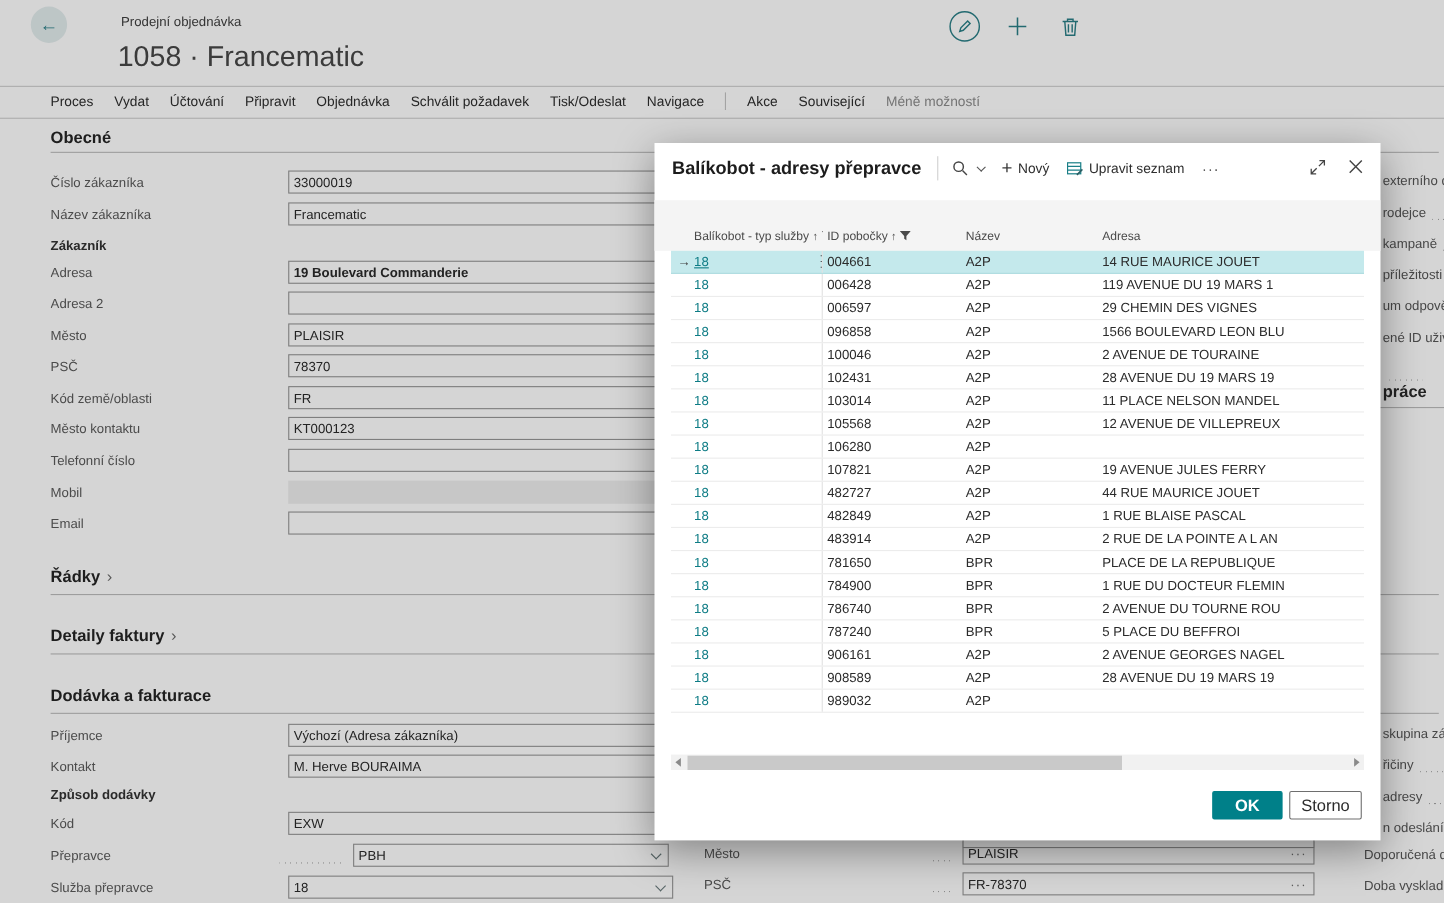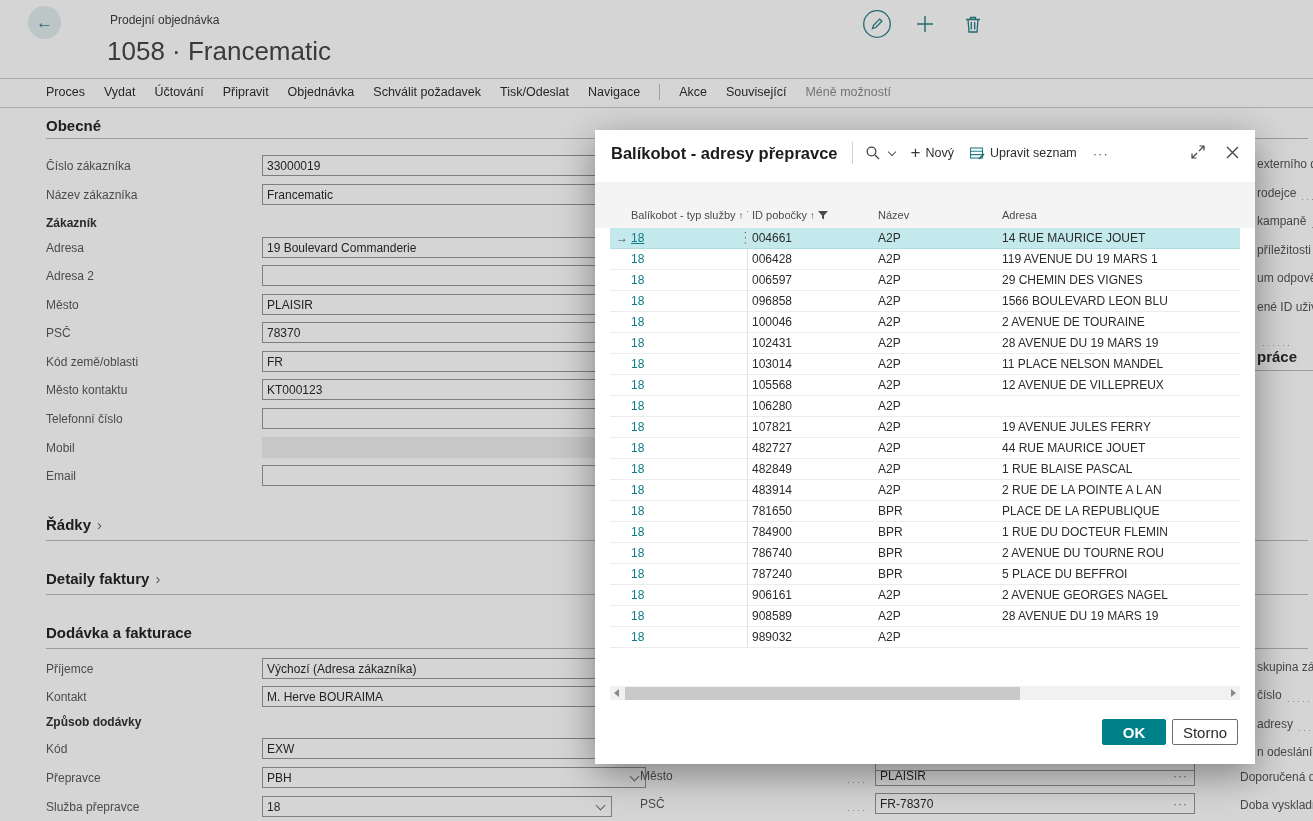--- a/index.html
+++ b/index.html
@@ -141,21 +141,21 @@
           <span class="leader"></span>
           <span class="fbox" style="width: 350px;">
             <span>Francematic</span>
             <span class="chev"></span>
           </span>
         </div>
         <div class="group-label" style="left: 46px; top: 216px;">Zákazník</div>
         <div class="fieldrow" style="left: 46px; top: 237px; width: 562px;">
           <span class="flabel" style="width: 200px;">Adresa</span>
           <span class="leader"></span>
-          <span class="fbox plain" style="width: 350px;">
+          <span class="fbox plain" style="width: 350px; font-weight: bold;">
             <span>19 Boulevard Commanderie</span>
           </span>
         </div>
         <div class="fieldrow" style="left: 46px; top: 265px; width: 562px;">
           <span class="flabel" style="width: 200px;">Adresa 2</span>
           <span class="leader"></span>
           <span class="fbox plain" style="width: 350px;">
             <span></span>
           </span>
         </div>
@@ -249,21 +249,21 @@
           <span class="flabel" style="width: 200px;">Kód</span>
           <span class="leader"></span>
           <span class="fbox" style="width: 350px;">
             <span>EXW</span>
             <span class="chev"></span>
           </span>
         </div>
         <div class="fieldrow" style="left: 46px; top: 767px; width: 562px;">
           <span class="flabel" style="width: 200px;">Přepravce</span>
           <span class="leader"></span>
-          <span class="fbox" style="width: 384px;">
+          <span class="fbox" style="width: 287px;">
             <span>PBH</span>
             <span class="chev"></span>
           </span>
         </div>
         <div class="fieldrow" style="left: 46px; top: 796px; width: 562px;">
           <span class="flabel" style="width: 200px;">Služba přepravce</span>
           <span class="leader"></span>
           <span class="fbox" style="width: 350px;">
             <span>18</span>
             <span class="chev"></span>
@@ -316,21 +316,21 @@
           <span class="leader"></span>
         </div>
         <div class="frag hdrfrag" style="top: 348px;">
           <span>práce</span>
         </div>
         <div class="hline" style="left: 1250px; top: 370px; width: 63px;"></div>
         <div class="frag" style="top: 660px;">
           <span>skupina záka</span>
         </div>
         <div class="frag" style="top: 688px;">
-          <span>číslo</span>
+          <span>řičiny</span>
           <span class="leader"></span>
         </div>
         <div class="frag" style="top: 717px;">
           <span>adresy</span>
           <span class="leader"></span>
         </div>
         <div class="frag" style="top: 745px;">
           <span>n odeslání</span>
         </div>
         <div class="frag" style="top: 770px; left: 1240px;">

